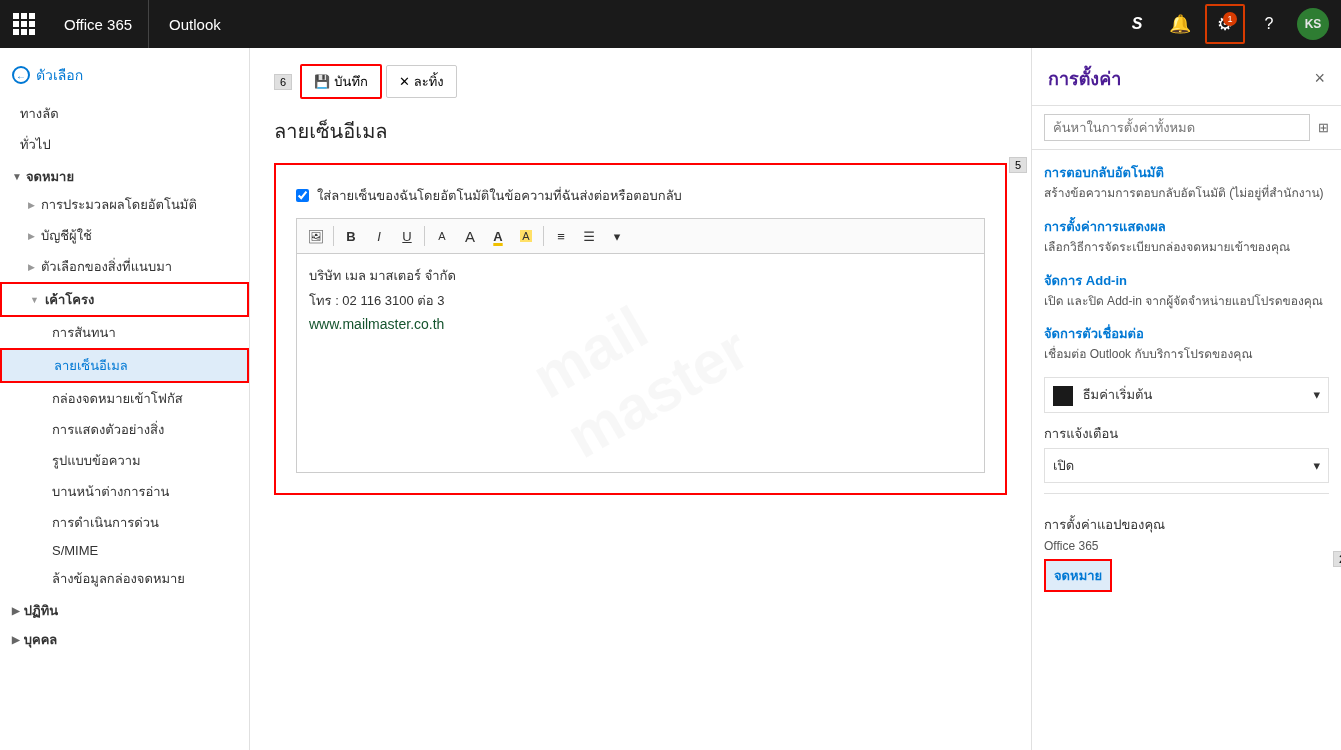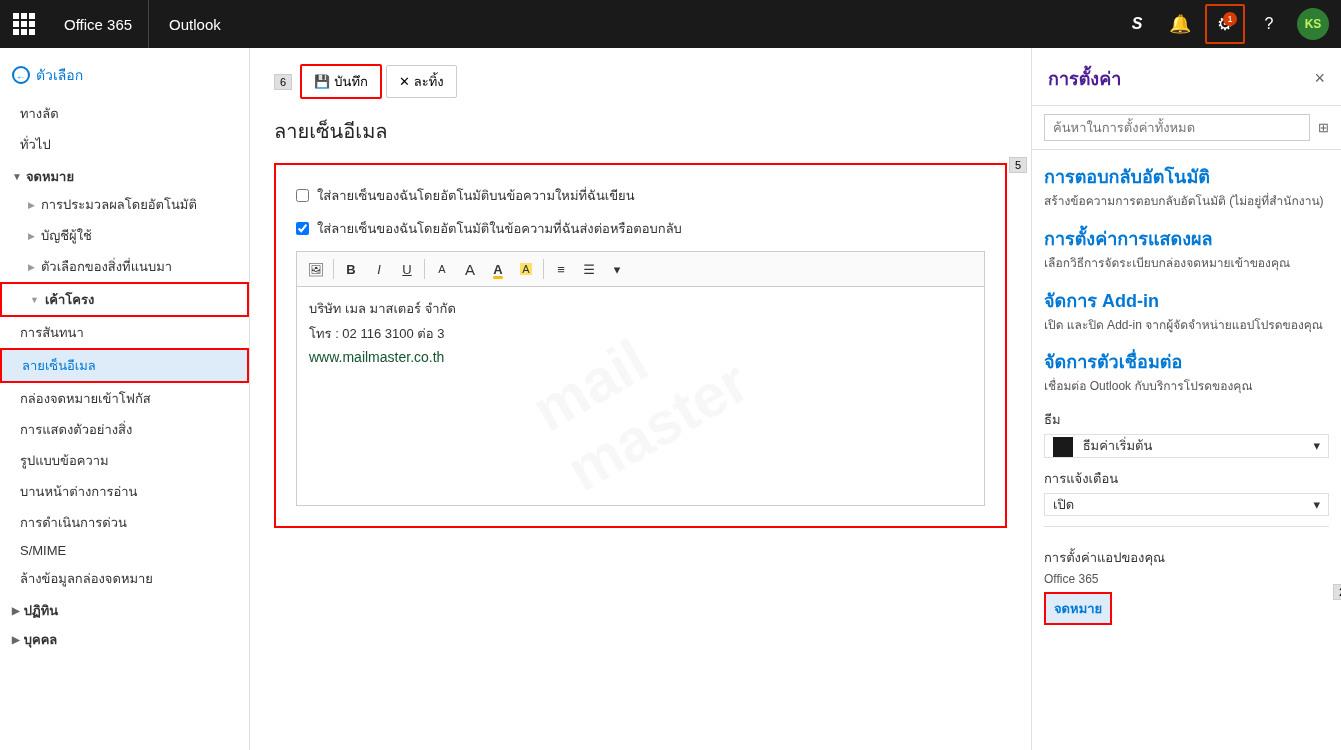--- a/index.html
+++ b/index.html
@@ -72,21 +72,21 @@
       position: relative;
     }
     .topnav-icon-btn.active-highlight {
       border: 2px solid #d83b01;
     }
     .avatar-circle {
       width: 32px;
       height: 32px;
       border-radius: 50%;
       background: #2e7d32;
-      color: #bef264;
+      color: #e5e5e5;
       display: flex;
       align-items: center;
       justify-content: center;
       font-size: 12px;
       font-weight: bold;
     }
     .badge-num {
       position: absolute;
       top: 6px;
       right: 6px;
@@ -146,21 +146,21 @@
       align-items: center;
       gap: 6px;
     }
     .sidebar-item.selected { background: #deecf9; color: #0078d4; }
     .sidebar-item.section-header {
       font-weight: 600;
       padding-left: 12px;
       color: #333;
     }
     .sidebar-item.indent1 { padding-left: 28px; }
-    .sidebar-item.indent2 { padding-left: 20px; }
+    .sidebar-item.indent2 { padding-left: 52px; }
     .sidebar-arrow { font-size: 10px; color: #666; }
     .sidebar-group-label {
       padding: 6px 12px 2px 12px;
       font-weight: 700;
       font-size: 13px;
       color: #333;
       display: flex;
       align-items: center;
       gap: 4px;
       cursor: pointer;
@@ -317,21 +317,21 @@
     .settings-body {
       padding: 12px;
       flex: 1;
     }
     .settings-link-item {
       margin-bottom: 14px;
     }
     .settings-link {
       color: #0078d4;
       text-decoration: none;
-      font-size: 18px;
+      font-size: 13px;
       font-weight: 600;
       cursor: pointer;
       display: block;
       margin-bottom: 2px;
     }
     .settings-desc {
       font-size: 12px;
       color: #555;
       line-height: 1.4;
     }
@@ -339,21 +339,21 @@
       font-size: 13px;
       font-weight: 400;
       color: #333;
       margin-bottom: 4px;
       margin-top: 10px;
     }
     .settings-dropdown {
       display: flex;
       align-items: center;
       justify-content: space-between;
-      padding: 0 8px;
+      padding: 6px 8px;
       border: 1px solid #e0e0e0;
       cursor: pointer;
       font-size: 13px;
       color: #333;
       margin-bottom: 6px;
     }
     .theme-swatch {
       width: 20px;
       height: 20px;
       background: #1a1a1a;
@@ -528,24 +528,20 @@
           <span>ละทิ้ง</span>
         </button>
       </div>
 
       <h1 class="page-title">ลายเซ็นอีเมล</h1>
 
       <div class="signature-panel" style="position:relative;">
         <span style="position:absolute;right:-22px;top:-8px;background:#e0e0e0;border:1px solid #ccc;padding:1px 5px;font-size:11px;">5</span>
 
         <div class="checkbox-row">
-          <input type="checkbox" style="">
-          <label>ใส่ลายเซ็นของฉันโดยอัตโนมัติบนข้อความใหม่ที่ฉันเขียน</label>
-        </div>
-        <div class="checkbox-row">
           <input type="checkbox" checked="" style="">
           <label>ใส่ลายเซ็นของฉันโดยอัตโนมัติในข้อความที่ฉันส่งต่อหรือตอบกลับ</label>
         </div>
 
         <div style="margin-top:8px;">
           <div class="editor-toolbar">
 
             <button class="editor-toolbar-btn" title="Insert Image">
               <span>🖼</span>
             </button>
@@ -627,21 +623,20 @@
       </div>
       <div class="settings-link-item">
         <a class="settings-link" href="#">จัดการ Add-in</a>
         <div class="settings-desc">เปิด และปิด Add-in จากผู้จัดจำหน่ายแอปโปรดของคุณ</div>
       </div>
       <div class="settings-link-item">
         <a class="settings-link" href="#">จัดการตัวเชื่อมต่อ</a>
         <div class="settings-desc">เชื่อมต่อ Outlook กับบริการโปรดของคุณ</div>
       </div>
 
-      <div class="settings-section-label">ธีม</div>
       <div class="settings-dropdown">
         <div>
           <span class="theme-swatch"></span>
           <span>ธีมค่าเริ่มต้น</span>
         </div>
         <span>▾</span>
       </div>
 
       <div class="settings-section-label">การแจ้งเตือน</div>
       <div class="settings-dropdown">

